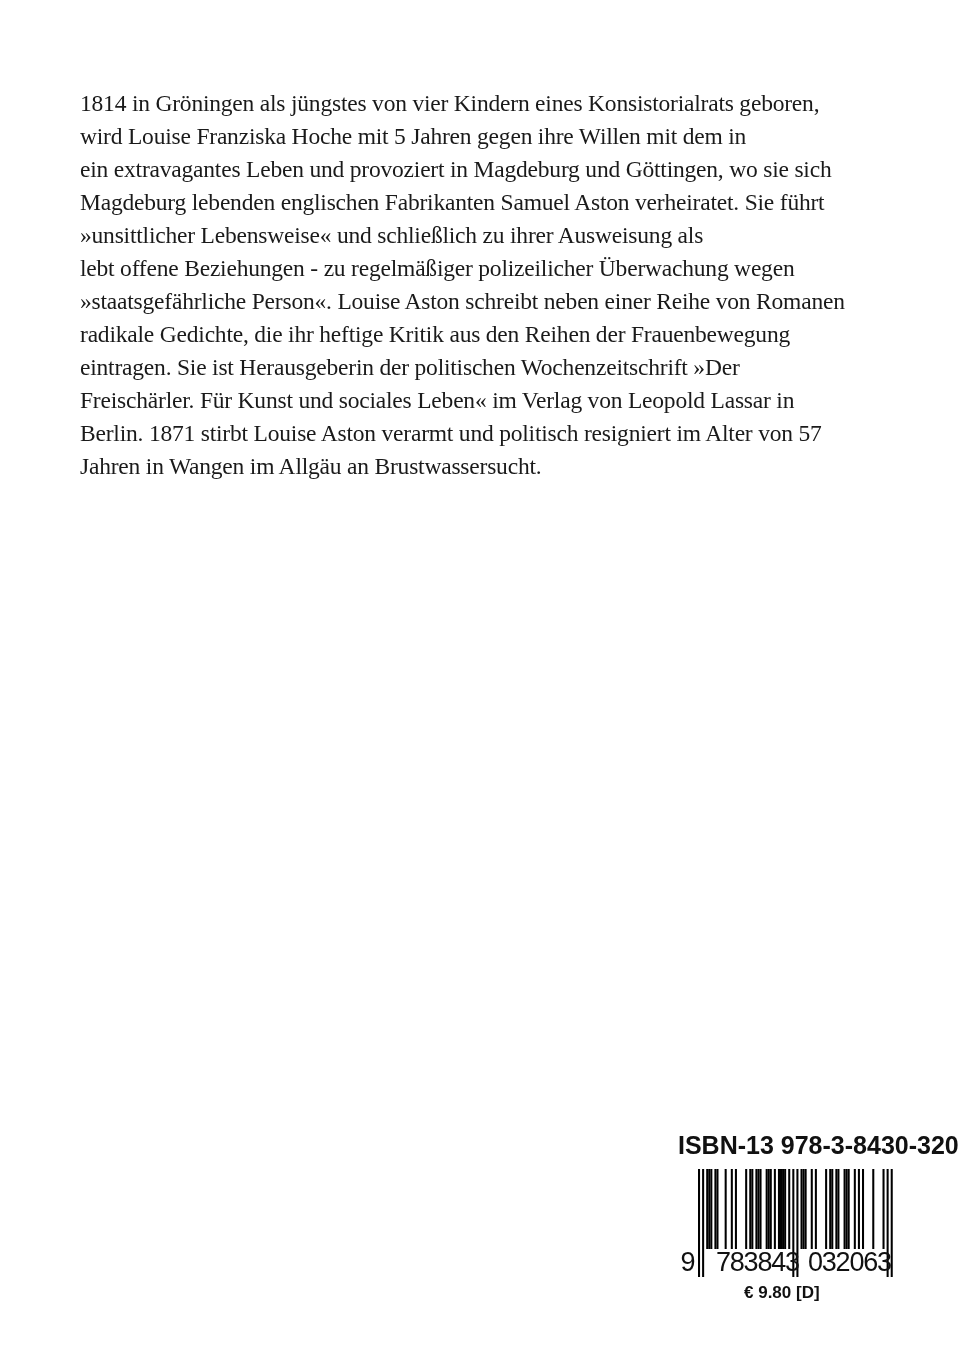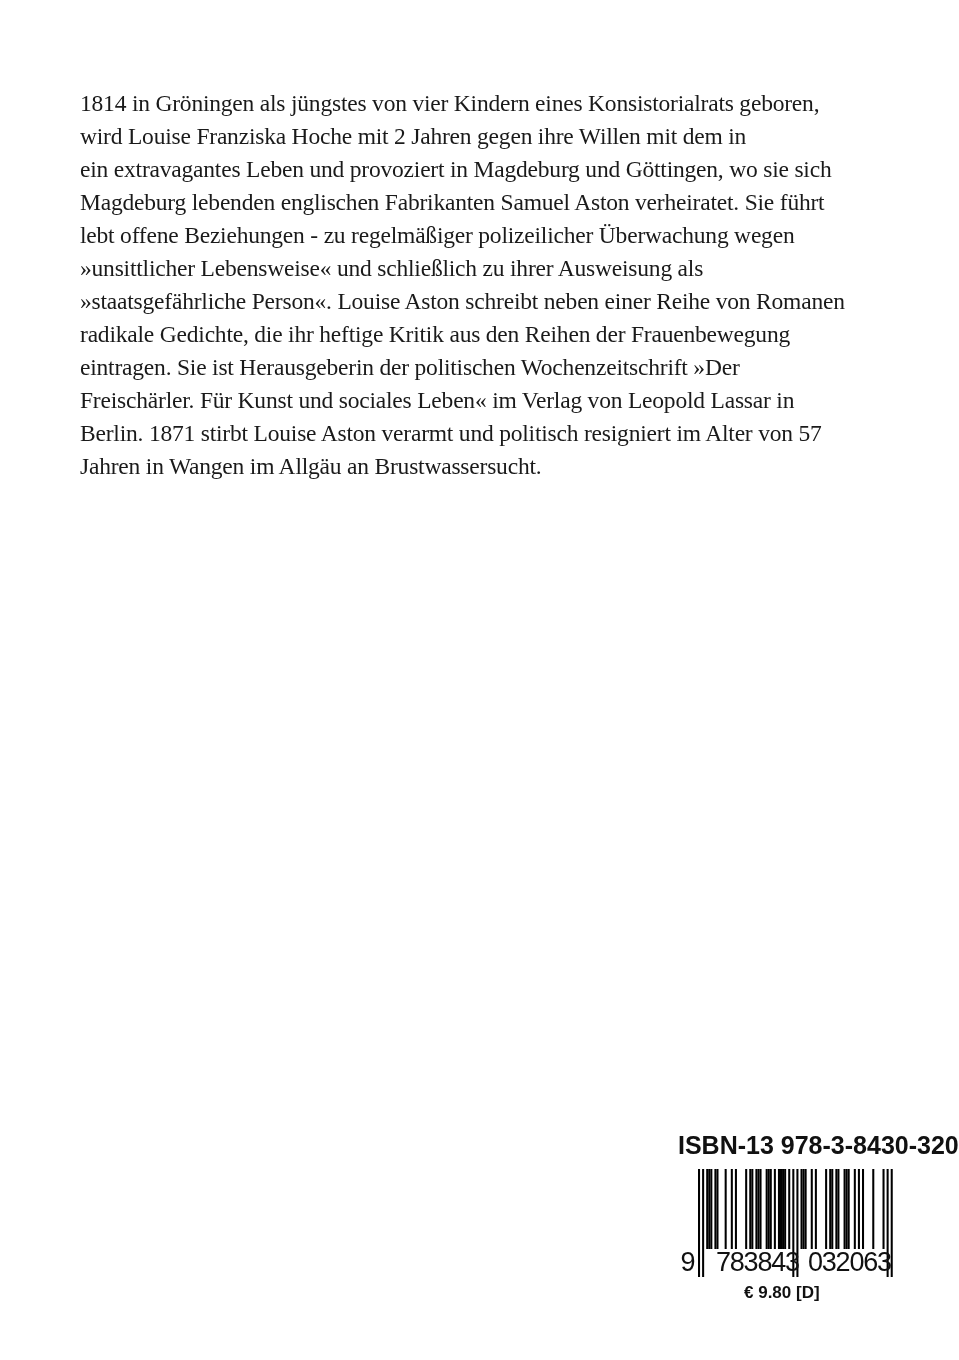--- a/index.html
+++ b/index.html
@@ -24,25 +24,25 @@
     font-family: "Liberation Sans", "DejaVu Sans", sans-serif;
     font-weight: bold; font-size: 17px; color: #111; white-space: nowrap;
   }
 </style>
 </head>
 <body>
 
 <div class="page">
   <div class="blurb">
     <span class="line">1814 in Gröningen als jüngstes von vier Kindern eines Konsistorialrats geboren,</span>
-    <span class="line">wird Louise Franziska Hoche mit 2 Jahren gegen ihre Willen mit dem in</span>
+    <span class="line">wird Louise Franziska Hoche mit 5 Jahren gegen ihre Willen mit dem in</span>
     <span class="line">ein extravagantes Leben und provoziert in Magdeburg und Göttingen, wo sie sich</span>
     <span class="line">Magdeburg lebenden englischen Fabrikanten Samuel Aston verheiratet. Sie führt</span>
+    <span class="line">»unsittlicher Lebensweise« und schließlich zu ihrer Ausweisung als</span>
     <span class="line">lebt offene Beziehungen - zu regelmäßiger polizeilicher Überwachung wegen</span>
-    <span class="line">»unsittlicher Lebensweise« und schließlich zu ihrer Ausweisung als</span>
     <span class="line">»staatsgefährliche Person«. Louise Aston schreibt neben einer Reihe von Romanen</span>
     <span class="line">radikale Gedichte, die ihr heftige Kritik aus den Reihen der Frauenbewegung</span>
     <span class="line">eintragen. Sie ist Herausgeberin der politischen Wochenzeitschrift »Der</span>
     <span class="line">Freischärler. Für Kunst und sociales Leben« im Verlag von Leopold Lassar in</span>
     <span class="line">Berlin. 1871 stirbt Louise Aston verarmt und politisch resigniert im Alter von 57</span>
     <span class="line">Jahren in Wangen im Allgäu an Brustwassersucht.</span>
   </div>
 
   <div class="isbn-block">
     <div class="isbn-label">ISBN-13 978-3-8430-3206-3</div>

